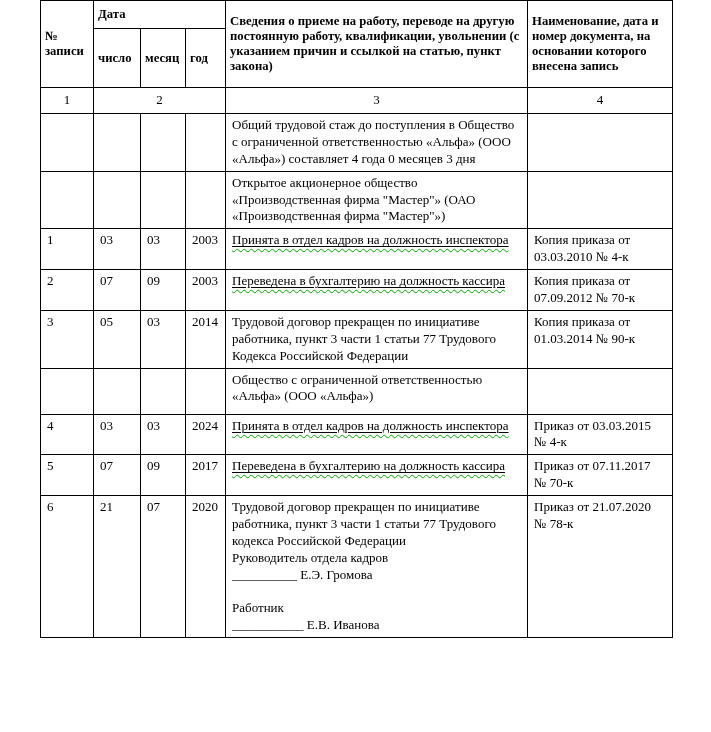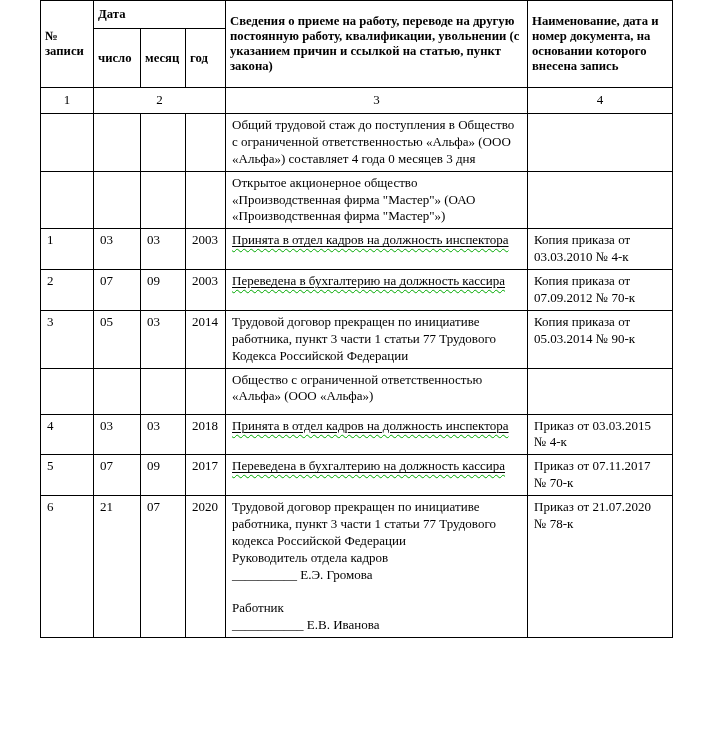--- a/index.html
+++ b/index.html
@@ -141,35 +141,35 @@
         <td>2003</td>
         <td><span class="sq"><span class="ul">Переведена в бухгалтерию на должность кассира</span></span></td>
         <td>Копия приказа от 07.09.2012 № 70-к</td>
       </tr>
       <tr class="r-3">
         <td>3</td>
         <td>05</td>
         <td>03</td>
         <td>2014</td>
         <td>Трудовой договор прекращен по инициативе работника, пункт 3 части 1 статьи 77 Трудового Кодекса Российской Федерации</td>
-        <td>Копия приказа от 05.03.2014 № 90-к</td>
+        <td>Копия приказа от 01.03.2014 № 90-к</td>
       </tr>
       <tr class="r-c">
         <td></td>
         <td></td>
         <td></td>
         <td></td>
         <td>Общество  с  ограниченной ответственностью «Альфа»  (ООО  «Альфа»)</td>
         <td></td>
       </tr>
       <tr class="r-4">
         <td>4</td>
         <td>03</td>
         <td>03</td>
-        <td>2018</td>
+        <td>2024</td>
         <td><span class="sq"><span class="ul">Принята в отдел кадров на должность инспектора</span></span></td>
         <td>Приказ от 03.03.2015 № 4-к</td>
       </tr>
       <tr class="r-5">
         <td>5</td>
         <td>07</td>
         <td>09</td>
         <td>2017</td>
         <td><span class="sq"><span class="ul">Переведена в бухгалтерию на должность кассира</span></span></td>
         <td>Приказ от 07.11.2017 № 70-к</td>

